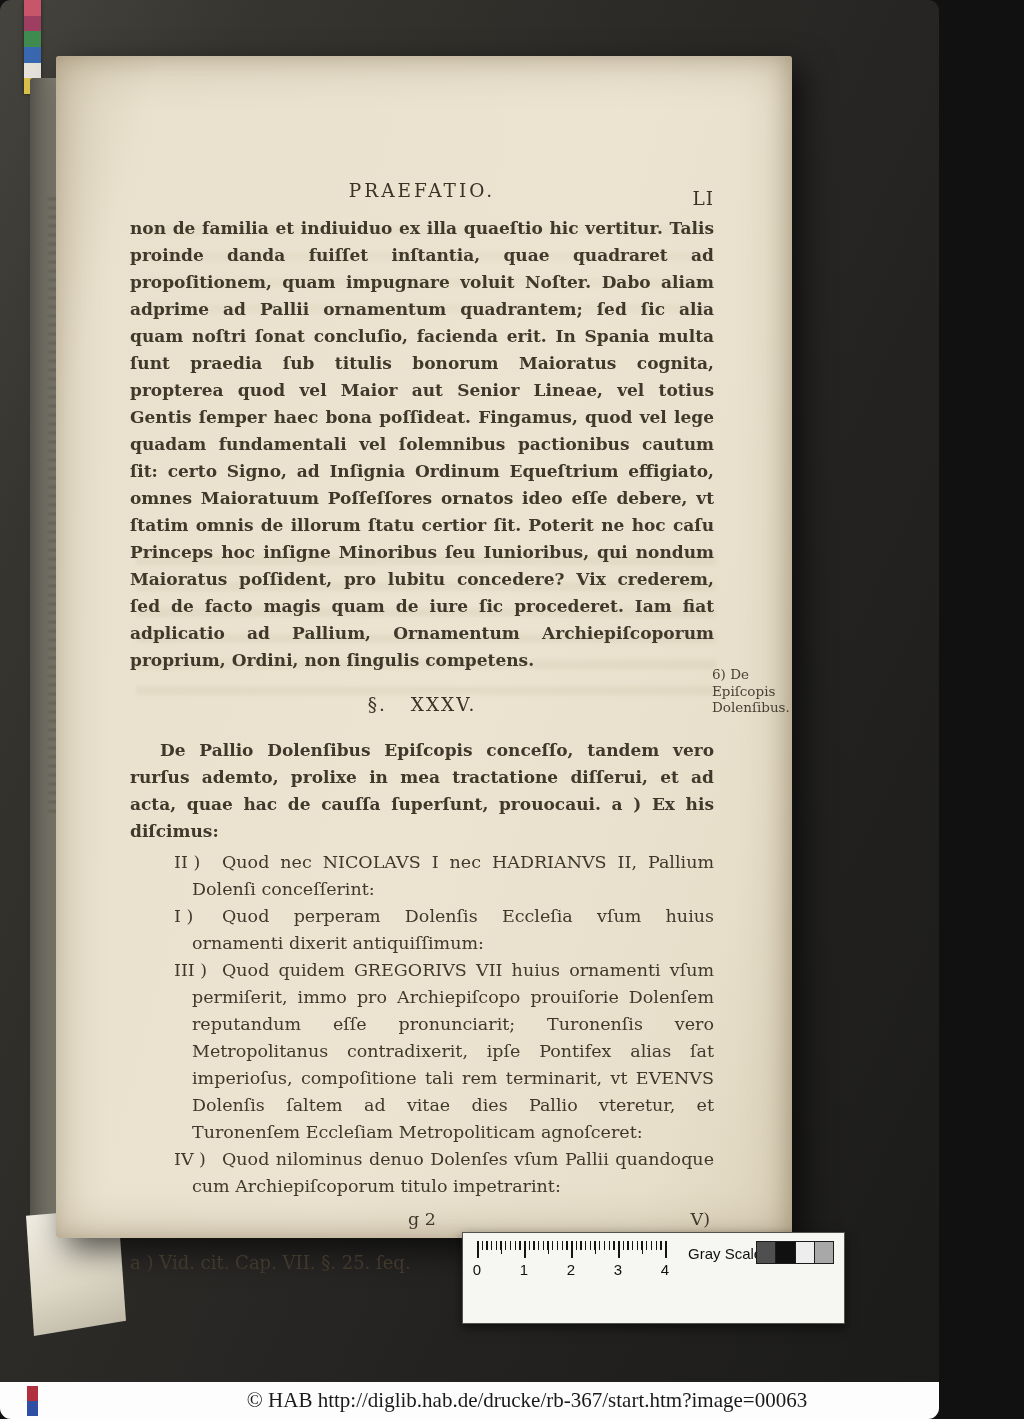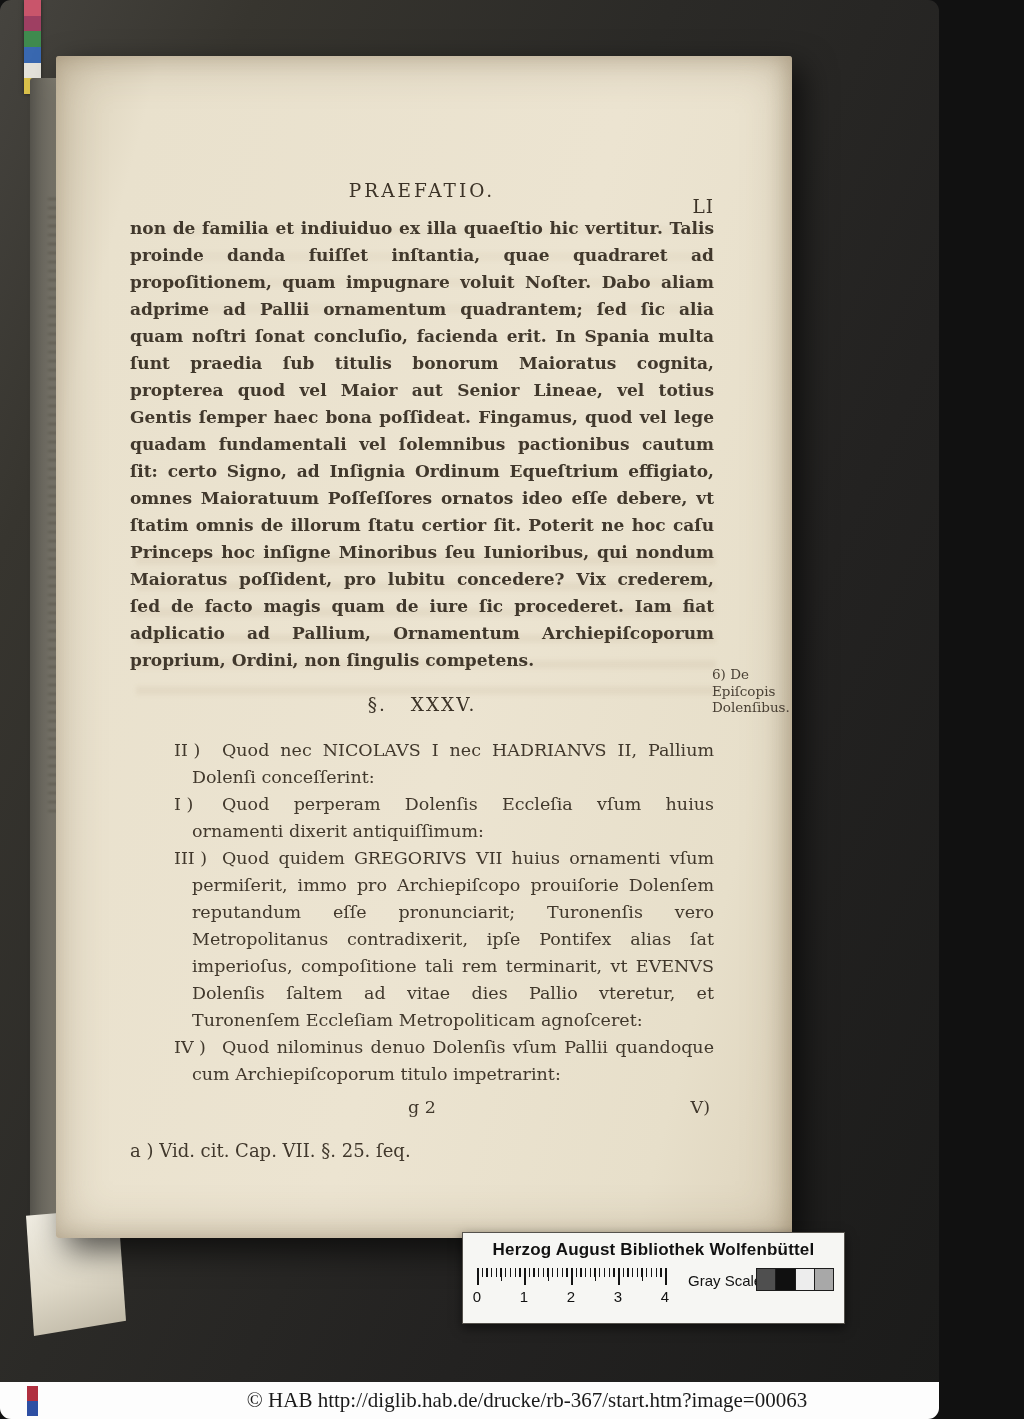--- a/index.html
+++ b/index.html
@@ -32,21 +32,21 @@
     border-radius:3px;
     box-shadow:inset 0 0 48px rgba(110,90,60,.38), inset -6px 0 18px rgba(110,90,60,.25), 10px 12px 32px rgba(0,0,0,.65);
     color:#41382c; }
   .bleed { position:absolute; pointer-events:none; opacity:.55;
     background:repeating-linear-gradient(to bottom, rgba(140,112,78,.14) 0 9px, transparent 9px 26px);
     filter:blur(2px); }
   .bleed.b1 { left:80px; top:500px; width:580px; height:140px; }
   .bleed.b2 { left:90px; top:170px; width:560px; height:90px; opacity:.3; }
   .col { position:relative; box-sizing:border-box; width:100%; height:100%; padding:124px 78px 0 74px; }
   .running-head { position:relative; text-align:center; font-size:18.5px; letter-spacing:3px; margin-bottom:14px; color:#3c3327; }
-  .rh-num { position:absolute; right:0; top:16px; letter-spacing:1px; }
+  .rh-num { position:absolute; right:0; top:8px; letter-spacing:1px; }
   .body { margin:0; font-size:17px; line-height:27px; text-align:justify;font-weight:bold; }
   .para1 { }
   .section { margin:20px 0 22px 0; font-weight:normal; text-align:center; font-size:18.5px; letter-spacing:2px; word-spacing:16px; color:#3c3327; }
   .para2 { text-indent:30px; }
   .items { margin-top:4px; }
   .item { font-size:17.5px; line-height:27px; text-align:justify; padding-left:62px; }
   .item-label { display:inline-block; width:48px; margin-left:-18px; }
   .sigline { position:relative; margin-top:6px; font-size:17.5px; line-height:27px; }
   .sig { position:absolute; left:0; right:0; text-align:center; }
   .catch { position:absolute; right:4px; }
@@ -111,49 +111,49 @@
     <div class="col">
       <div class="running-head">
         <span class="rh-title">PRAEFATIO.</span>
         <span class="rh-num">LI</span>
       </div>
 
       <p class="body para1">non de familia et indiuiduo ex illa quaeſtio hic vertitur.  Talis proinde danda fuiſſet inſtantia, quae quadraret ad propoſitionem, quam impugnare voluit Noſter.  Dabo aliam adprime ad Pallii ornamentum quadrantem; ſed ſic alia quam noſtri ſonat concluſio, facienda erit.  In Spania multa ſunt praedia ſub titulis bonorum Maioratus cognita, propterea quod vel Maior aut Senior Lineae, vel totius Gentis ſemper haec bona poſſideat. Fingamus, quod vel lege quadam fundamentali vel ſolemnibus pactionibus cautum ſit: certo Signo, ad Inſignia Ordinum Equeſtrium effigiato, omnes Maioratuum Poſſeſſores ornatos ideo eſſe debere, vt ſtatim omnis de illorum ſtatu certior ſit.  Poterit ne hoc caſu Princeps hoc inſigne Minoribus ſeu Iunioribus, qui nondum Maioratus poſſident, pro lubitu concedere? Vix crederem, ſed de facto magis quam de iure ſic procederet. Iam fiat adplicatio ad Pallium, Ornamentum Archiepiſcoporum proprium, Ordini, non ſingulis competens.</p>
 
       <h2 class="section">§. XXXV.</h2>
 
+      <p class="body para2">De Pallio Dolenſibus Epiſcopis conceſſo, tandem vero rurſus ademto, prolixe in mea tractatione diſſerui, et ad acta, quae hac de cauſſa ſuperſunt, prouocaui. a )   Ex his diſcimus:</p>
 
       <div class="items">
         <div class="item">
           <span class="item-label">II )</span><span class="item-text">Quod nec NICOLAVS I nec HADRIANVS II, Pallium Dolenſi conceſſerint:</span>
         </div>
         <div class="item">
           <span class="item-label">I )</span><span class="item-text">Quod perperam Dolenſis Eccleſia vſum huius ornamenti dixerit antiquiſſimum:</span>
         </div>
         <div class="item">
           <span class="item-label">III )</span><span class="item-text">Quod quidem GREGORIVS VII huius ornamenti vſum permiſerit, immo pro Archiepiſcopo prouiſorie Dolenſem reputandum eſſe pronunciarit; Turonenſis vero Metropolitanus contradixerit, ipſe Pontifex alias ſat imperioſus, compoſitione tali rem terminarit, vt EVENVS Dolenſis ſaltem ad vitae dies Pallio vteretur, et Turonenſem Eccleſiam Metropoliticam agnoſceret:</span>
         </div>
         <div class="item">
-          <span class="item-label">IV )</span><span class="item-text">Quod nilominus denuo Dolenſis vſum Pallii quandoque cum Archiepiſcoporum titulo impetrarint:</span>
+          <span class="item-label">IV )</span><span class="item-text">Quod nilominus denuo Dolenſes vſum Pallii quandoque cum Archiepiſcoporum titulo impetrarint:</span>
         </div>
       </div>
 
       <div class="sigline">
         <span class="sig">g 2</span>
         <span class="catch">V)</span>
       </div>
 
       <div class="footnote">a ) Vid. cit. Cap. VII. §. 25. ſeq.</div>
     </div>
 
     <div class="margin-note">6) De Epiſcopis Dolenſibus.</div>
   </div>
 
   <div class="ruler">
-    <div class="ruler-title">Herzog August Bibliothek Wolfenbüttel</div>
     <div class="ruler-body">
       <div class="ticks"></div>
       <div class="numbers">
         <span class="n0">0</span>
         <span class="n1">1</span>
         <span class="n2">2</span>
         <span class="n3">3</span>
         <span class="n4">4</span>
       </div>
       <span class="gs-label">Gray Scale</span>

